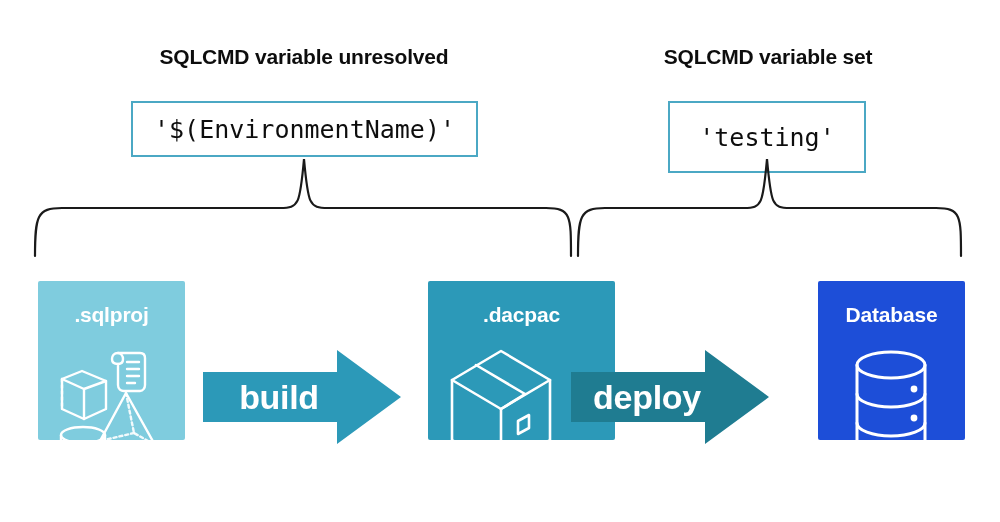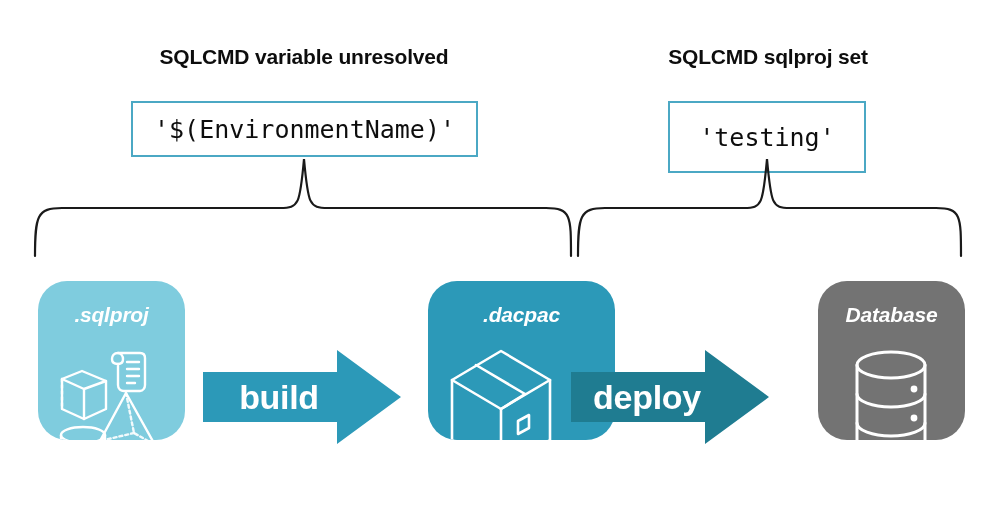--- a/index.html
+++ b/index.html
@@ -64,27 +64,26 @@
     height: 522px;
     pointer-events: none;
   }
 
   
   .card {
     position: absolute;
     top: 265px;
     width: 147px;
     height: 159px;
-    border-radius: 29px;
+    border-radius: 2px;
     overflow: hidden;
-    font-style: italic;
   }
   #card-sqlproj  { left: 38px;  background: #7FCCDE; }
   #card-dacpac   { left: 428px; background: #2C99B8; padding-left: 40px; }
-  #card-database { left: 818px; background: #737373; }
+  #card-database { left: 818px; background: #1d4ed8; }
 
   .card-label {
     position: absolute;
     top: 22px;
     left: 0;
     width: 100%;
     text-align: center;
     font-family: "Liberation Sans", sans-serif;
     font-weight: bold;
     font-size: 21px;
@@ -128,21 +127,21 @@
     pointer-events: none;
   }
 </style>
 </head>
 <body>
 
 <div class="stage">
 
   <div class="heading" id="heading-left">SQLCMD variable unresolved</div>
 
-  <div class="heading" id="heading-right">SQLCMD sqlproj set</div>
+  <div class="heading" id="heading-right">SQLCMD variable set</div>
 
   <div class="code-box" id="code-box-left">'$(EnvironmentName)'</div>
 
   <div class="code-box" id="code-box-right">'testing'</div>
 
   <svg class="brace-svg" viewBox="0 0 1000 522">
 
     <path fill="none" stroke="#1a1a1a" stroke-width="2.2" stroke-linecap="round" d="M 35,240
              C 35,200 37,192 62,192
              L 280,192

